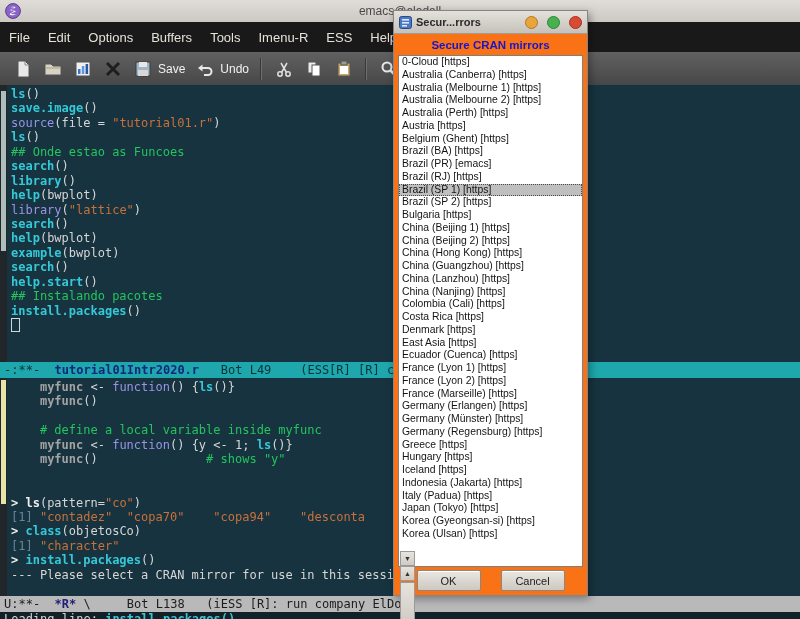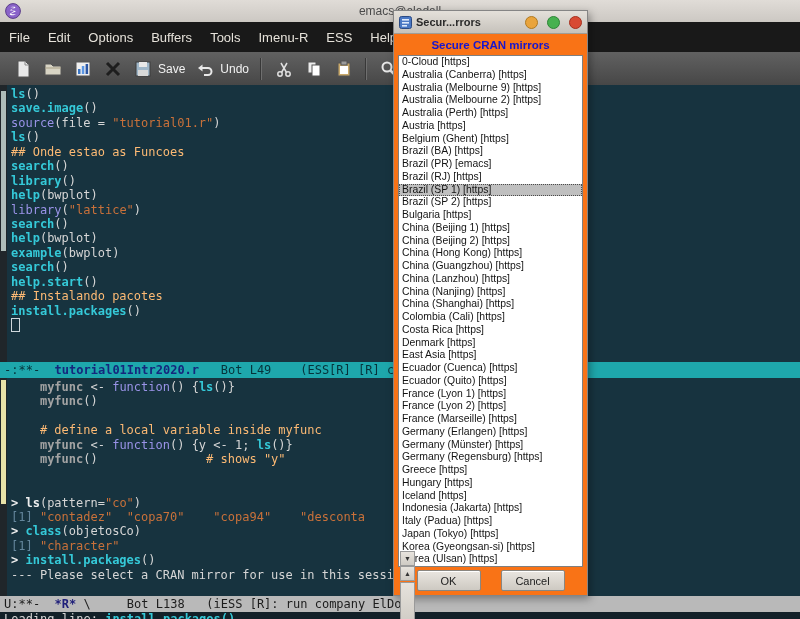--- a/index.html
+++ b/index.html
@@ -31,21 +31,21 @@
   .gutter{position:absolute;left:0;top:0;bottom:0;width:7px;background:#20262a;}
   .gutter .thumb{position:absolute;left:1px;width:5px;}
   #editor1 .thumb{top:2%;height:58%;background:#aebdb9;}
   #editor2 .thumb{top:1%;height:57%;background:#e8e3a8;}
   .code{position:absolute;left:11px;top:2px;font-family:"DejaVu Sans Mono",monospace;
         font-size:12px;line-height:14.45px;white-space:pre;}
   .code-line{height:14.45px;}
   .seg-fn{color:#35c9d8;font-weight:bold;}
   .seg-kw{color:#9a93e8;}
   .seg-str{color:#c9713a;}
-  .seg-com{color:#fdba74;}
+  .seg-com{color:#22c55e;}
   .seg-var{color:#a3a3a3;font-weight:bold;}
   .seg-dim{color:#64869c;}
   .seg-txt{color:#d6d6d6;}
   .seg-txtb{color:#eeeeee;font-weight:bold;}
   .cursor{display:inline-block;width:7px;height:12px;border:1px solid #cfd8dc;vertical-align:text-bottom;}
 
   .modeline{position:absolute;left:0;right:0;height:16px;font-family:"DejaVu Sans Mono",monospace;
             font-size:12px;line-height:16px;white-space:pre;padding-left:4px;overflow:hidden;}
   #modeline1{top:362px;background:#1ea7ac;color:#06333b;}
   #modeline1 .ml-buffer{font-weight:bold;color:#15277d;}
@@ -212,44 +212,42 @@
         <span class="dot dot-minimize"></span>
         <span class="dot dot-maximize"></span>
         <span class="dot dot-close"></span>
       </span>
     </div>
     <div class="dlg-heading">Secure CRAN mirrors</div>
     <div class="mirror-list">
       <div class="rows" id="mirror-rows">
           <div class="mirror-row">0-Cloud [https]</div>
           <div class="mirror-row">Australia (Canberra) [https]</div>
-          <div class="mirror-row">Australia (Melbourne 9) [https]</div>
+          <div class="mirror-row">Australia (Melbourne 1) [https]</div>
           <div class="mirror-row">Australia (Melbourne 2) [https]</div>
           <div class="mirror-row">Australia (Perth) [https]</div>
           <div class="mirror-row">Austria [https]</div>
           <div class="mirror-row">Belgium (Ghent) [https]</div>
           <div class="mirror-row">Brazil (BA) [https]</div>
           <div class="mirror-row">Brazil (PR) [emacs]</div>
           <div class="mirror-row">Brazil (RJ) [https]</div>
           <div class="mirror-row selected">Brazil (SP 1) [https]</div>
           <div class="mirror-row">Brazil (SP 2) [https]</div>
           <div class="mirror-row">Bulgaria [https]</div>
           <div class="mirror-row">China (Beijing 1) [https]</div>
           <div class="mirror-row">China (Beijing 2) [https]</div>
           <div class="mirror-row">China (Hong Kong) [https]</div>
           <div class="mirror-row">China (Guangzhou) [https]</div>
           <div class="mirror-row">China (Lanzhou) [https]</div>
           <div class="mirror-row">China (Nanjing) [https]</div>
-          <div class="mirror-row">China (Shanghai) [https]</div>
           <div class="mirror-row">Colombia (Cali) [https]</div>
           <div class="mirror-row">Costa Rica [https]</div>
           <div class="mirror-row">Denmark [https]</div>
           <div class="mirror-row">East Asia [https]</div>
           <div class="mirror-row">Ecuador (Cuenca) [https]</div>
-          <div class="mirror-row">Ecuador (Quito) [https]</div>
           <div class="mirror-row">France (Lyon 1) [https]</div>
           <div class="mirror-row">France (Lyon 2) [https]</div>
           <div class="mirror-row">France (Marseille) [https]</div>
           <div class="mirror-row">Germany (Erlangen) [https]</div>
           <div class="mirror-row">Germany (Münster) [https]</div>
           <div class="mirror-row">Germany (Regensburg) [https]</div>
           <div class="mirror-row">Greece [https]</div>
           <div class="mirror-row">Hungary [https]</div>
           <div class="mirror-row">Iceland [https]</div>
           <div class="mirror-row">Indonesia (Jakarta) [https]</div>

